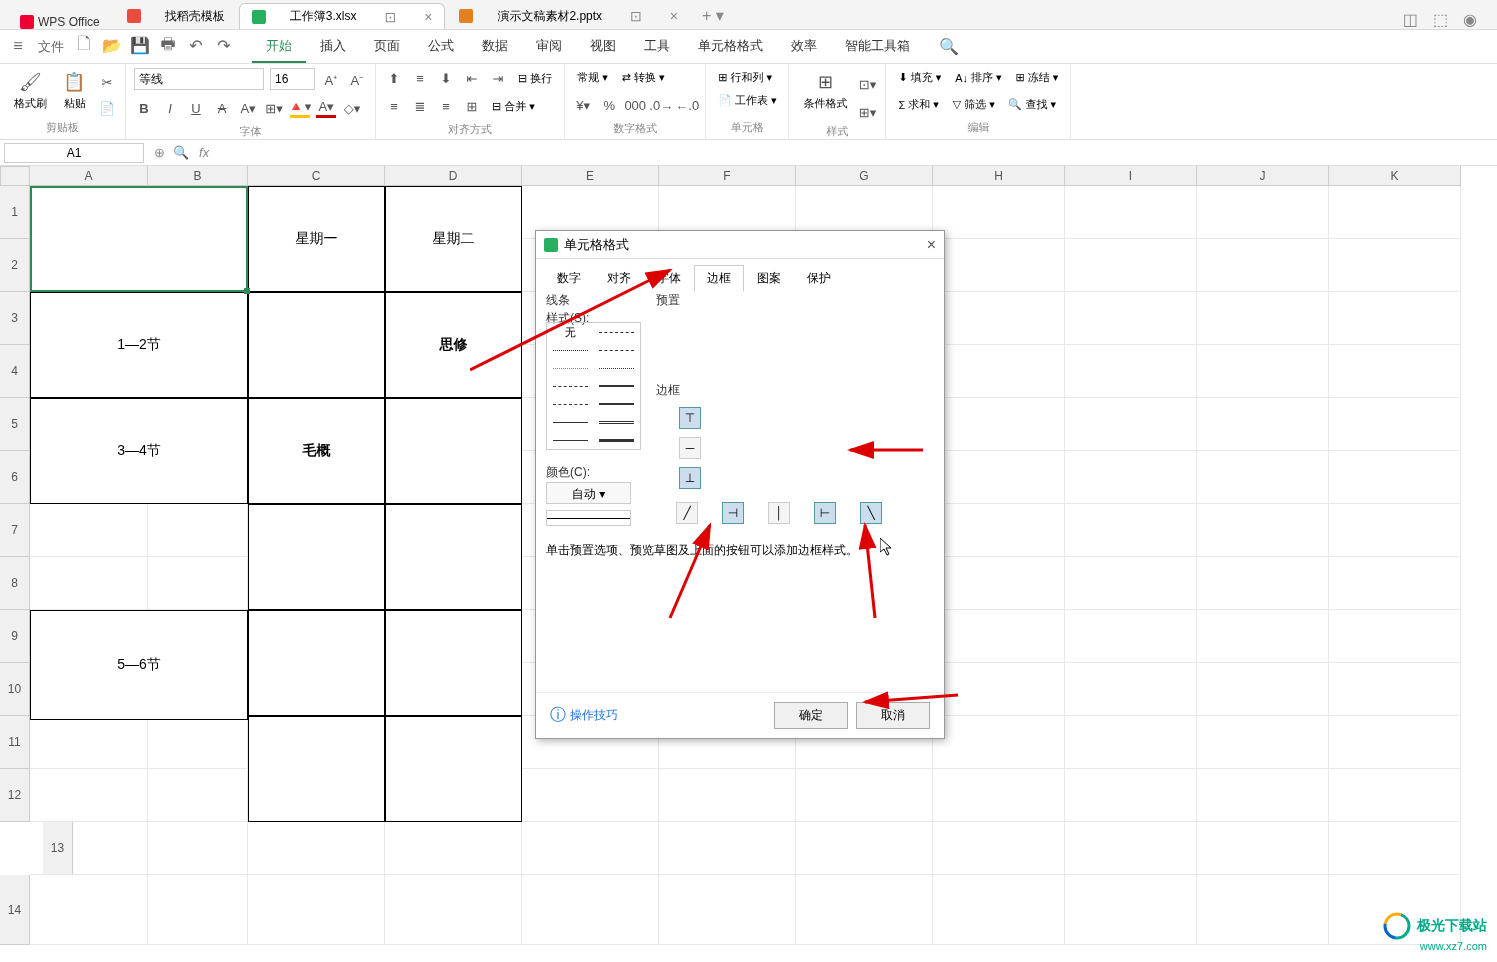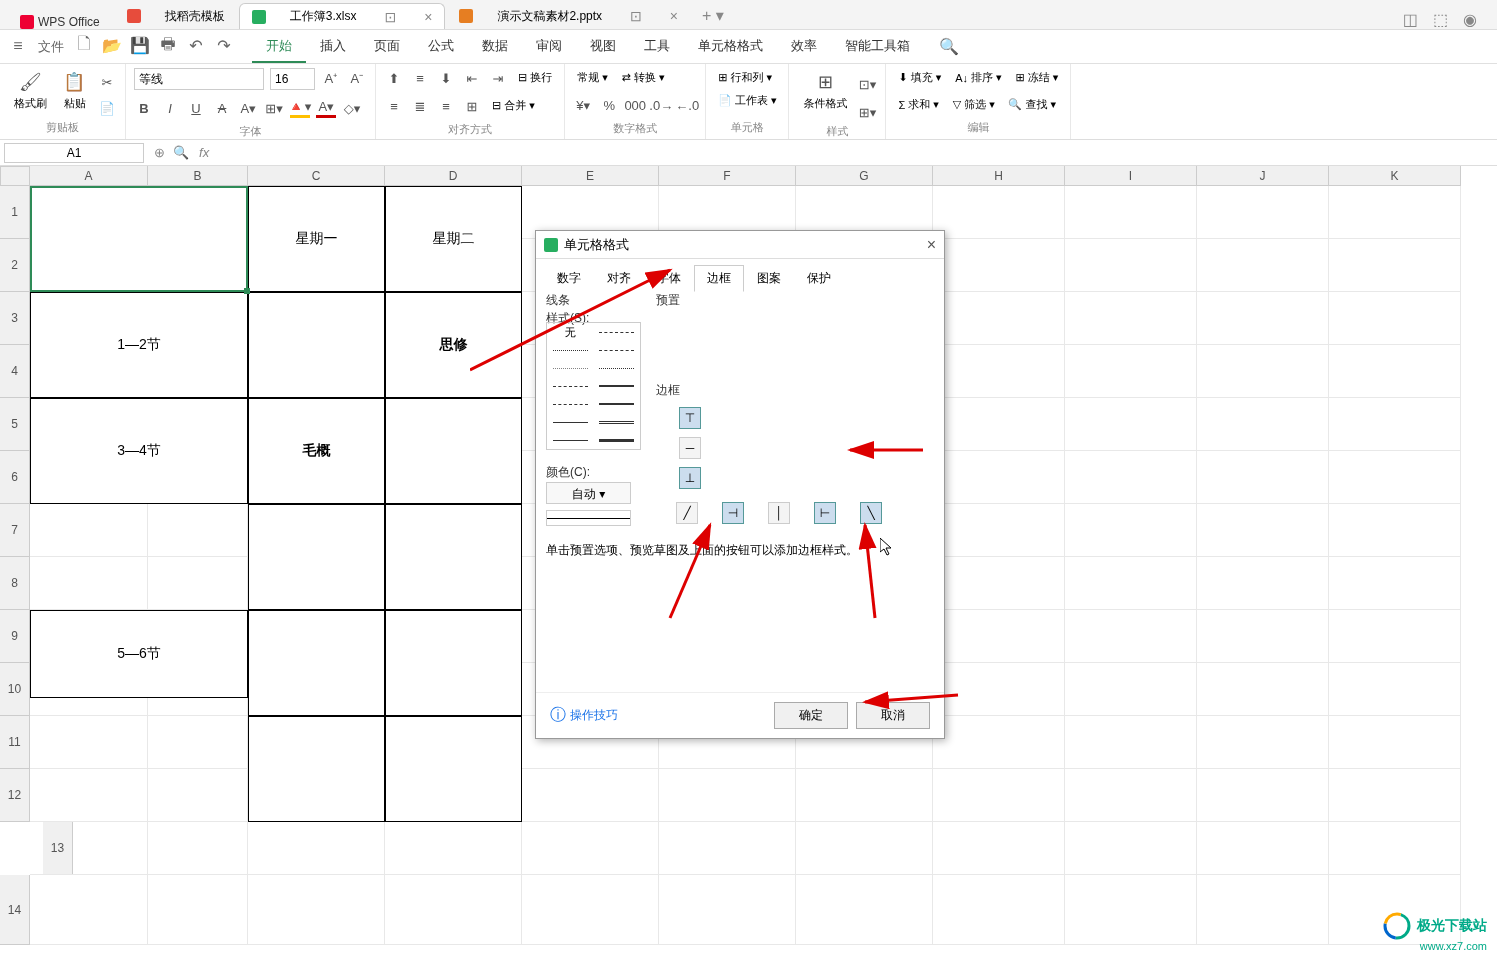--- a/index.html
+++ b/index.html
@@ -34,21 +34,21 @@
 
 .ribbon { height: 76px; display: flex; border-bottom: 1px solid #ddd; }
 .ribbon-group { border-right: 1px solid #e8e8e8; padding: 4px 8px; display: flex; flex-direction: column; }
 .ribbon-group-content { flex: 1; display: flex; gap: 4px; align-items: flex-start; }
 .ribbon-group-label { font-size: 11px; color: #888; text-align: center; padding-top: 2px; }
 .big-btn { display: flex; flex-direction: column; align-items: center; padding: 2px 6px; font-size: 11px; cursor: pointer; }
 .big-btn-icon { width: 24px; height: 24px; margin-bottom: 2px; display: flex; align-items: center; justify-content: center; font-size: 18px; color: #555; }
 .small-btn { display: flex; align-items: center; padding: 2px 4px; font-size: 11px; cursor: pointer; gap: 3px; }
 .font-select { width: 130px; height: 22px; font-size: 12px; border: 1px solid #ccc; padding: 0 4px; }
 .size-select { width: 45px; height: 22px; font-size: 12px; border: 1px solid #ccc; padding: 0 4px; }
-.toolbar-row { display: flex; gap: 6px; align-items: flex-start; margin-bottom: 4px; }
+.toolbar-row { display: flex; gap: 6px; align-items: flex-end; margin-bottom: 4px; }
 .icon-btn { width: 20px; height: 20px; display: flex; align-items: center; justify-content: center; cursor: pointer; color: #555; font-size: 13px; }
 .icon-label { font-size: 11px; }
 
 
 .formula-bar { height: 26px; display: flex; align-items: center; border-bottom: 1px solid #ddd; padding: 0 4px; }
 .name-box { width: 140px; height: 20px; border: 1px solid #ccc; font-size: 12px; text-align: center; padding: 0 4px; }
 .fx-icons { display: flex; gap: 8px; margin: 0 10px; color: #888; font-size: 13px; }
 .fx-label { font-style: italic; color: #888; font-size: 13px; }
 
 
@@ -477,21 +477,21 @@
         <div style="position: absolute; left: 355px; top: 0px; width: 137px; height: 106px; border: 1px solid rgb(0, 0, 0); display: flex; align-items: center; justify-content: center; font-size: 14px; background: rgb(255, 255, 255);">星期二</div>
         <div style="position: absolute; left: 218px; top: 0px; width: 137px; height: 106px; border: 1px solid rgb(0, 0, 0); display: flex; align-items: center; justify-content: center; font-size: 14px; background: rgb(255, 255, 255);">星期一</div>
         <div style="position: absolute; left: 0px; top: 106px; width: 218px; height: 106px; border: 1px solid rgb(0, 0, 0); display: flex; align-items: center; justify-content: center; font-size: 14px; background: rgb(255, 255, 255);">1—2节</div>
         <div style="position: absolute; left: 218px; top: 106px; width: 137px; height: 106px; border: 1px solid rgb(0, 0, 0); display: flex; align-items: center; justify-content: center; font-size: 14px; background: rgb(255, 255, 255);"></div>
         <div style="position: absolute; left: 355px; top: 106px; width: 137px; height: 106px; border: 1px solid rgb(0, 0, 0); display: flex; align-items: center; justify-content: center; font-size: 14px; font-weight: bold; background: rgb(255, 255, 255);">思修</div>
         <div style="position: absolute; left: 0px; top: 212px; width: 218px; height: 106px; border: 1px solid rgb(0, 0, 0); display: flex; align-items: center; justify-content: center; font-size: 14px; background: rgb(255, 255, 255);">3—4节</div>
         <div style="position: absolute; left: 218px; top: 212px; width: 137px; height: 106px; border: 1px solid rgb(0, 0, 0); display: flex; align-items: center; justify-content: center; font-size: 14px; font-weight: bold; background: rgb(255, 255, 255);">毛概</div>
         <div style="position: absolute; left: 355px; top: 212px; width: 137px; height: 106px; border: 1px solid rgb(0, 0, 0); display: flex; align-items: center; justify-content: center; font-size: 14px; background: rgb(255, 255, 255);"></div>
         <div style="position: absolute; left: 218px; top: 318px; width: 137px; height: 106px; border: 1px solid rgb(0, 0, 0); display: flex; align-items: center; justify-content: center; font-size: 14px; background: rgb(255, 255, 255);"></div>
         <div style="position: absolute; left: 355px; top: 318px; width: 137px; height: 106px; border: 1px solid rgb(0, 0, 0); display: flex; align-items: center; justify-content: center; font-size: 14px; background: rgb(255, 255, 255);"></div>
-        <div style="position: absolute; left: 0px; top: 424px; width: 218px; height: 88px; border: 1px solid rgb(0, 0, 0); display: flex; align-items: center; justify-content: center; font-size: 14px; background: rgb(255, 255, 255);">5—6节</div>
+        <div style="position: absolute; left: 0px; top: 424px; width: 218px; height: 110px; border: 1px solid rgb(0, 0, 0); display: flex; align-items: center; justify-content: center; font-size: 14px; background: rgb(255, 255, 255);">5—6节</div>
         <div style="position: absolute; left: 218px; top: 424px; width: 137px; height: 106px; border: 1px solid rgb(0, 0, 0); display: flex; align-items: center; justify-content: center; font-size: 14px; background: rgb(255, 255, 255);"></div>
         <div style="position: absolute; left: 355px; top: 424px; width: 137px; height: 106px; border: 1px solid rgb(0, 0, 0); display: flex; align-items: center; justify-content: center; font-size: 14px; background: rgb(255, 255, 255);"></div>
         <div style="position: absolute; left: 218px; top: 530px; width: 137px; height: 106px; border: 1px solid rgb(0, 0, 0); display: flex; align-items: center; justify-content: center; font-size: 14px; background: rgb(255, 255, 255);"></div>
         <div style="position: absolute; left: 355px; top: 530px; width: 137px; height: 106px; border: 1px solid rgb(0, 0, 0); display: flex; align-items: center; justify-content: center; font-size: 14px; background: rgb(255, 255, 255);"></div>
       </div>
     </div>
   <div class="selection" id="selection" style="left: 30px; top: 20px; width: 218px; height: 106px;">
       <div class="selection-handle"></div>
     </div>
 </div>

